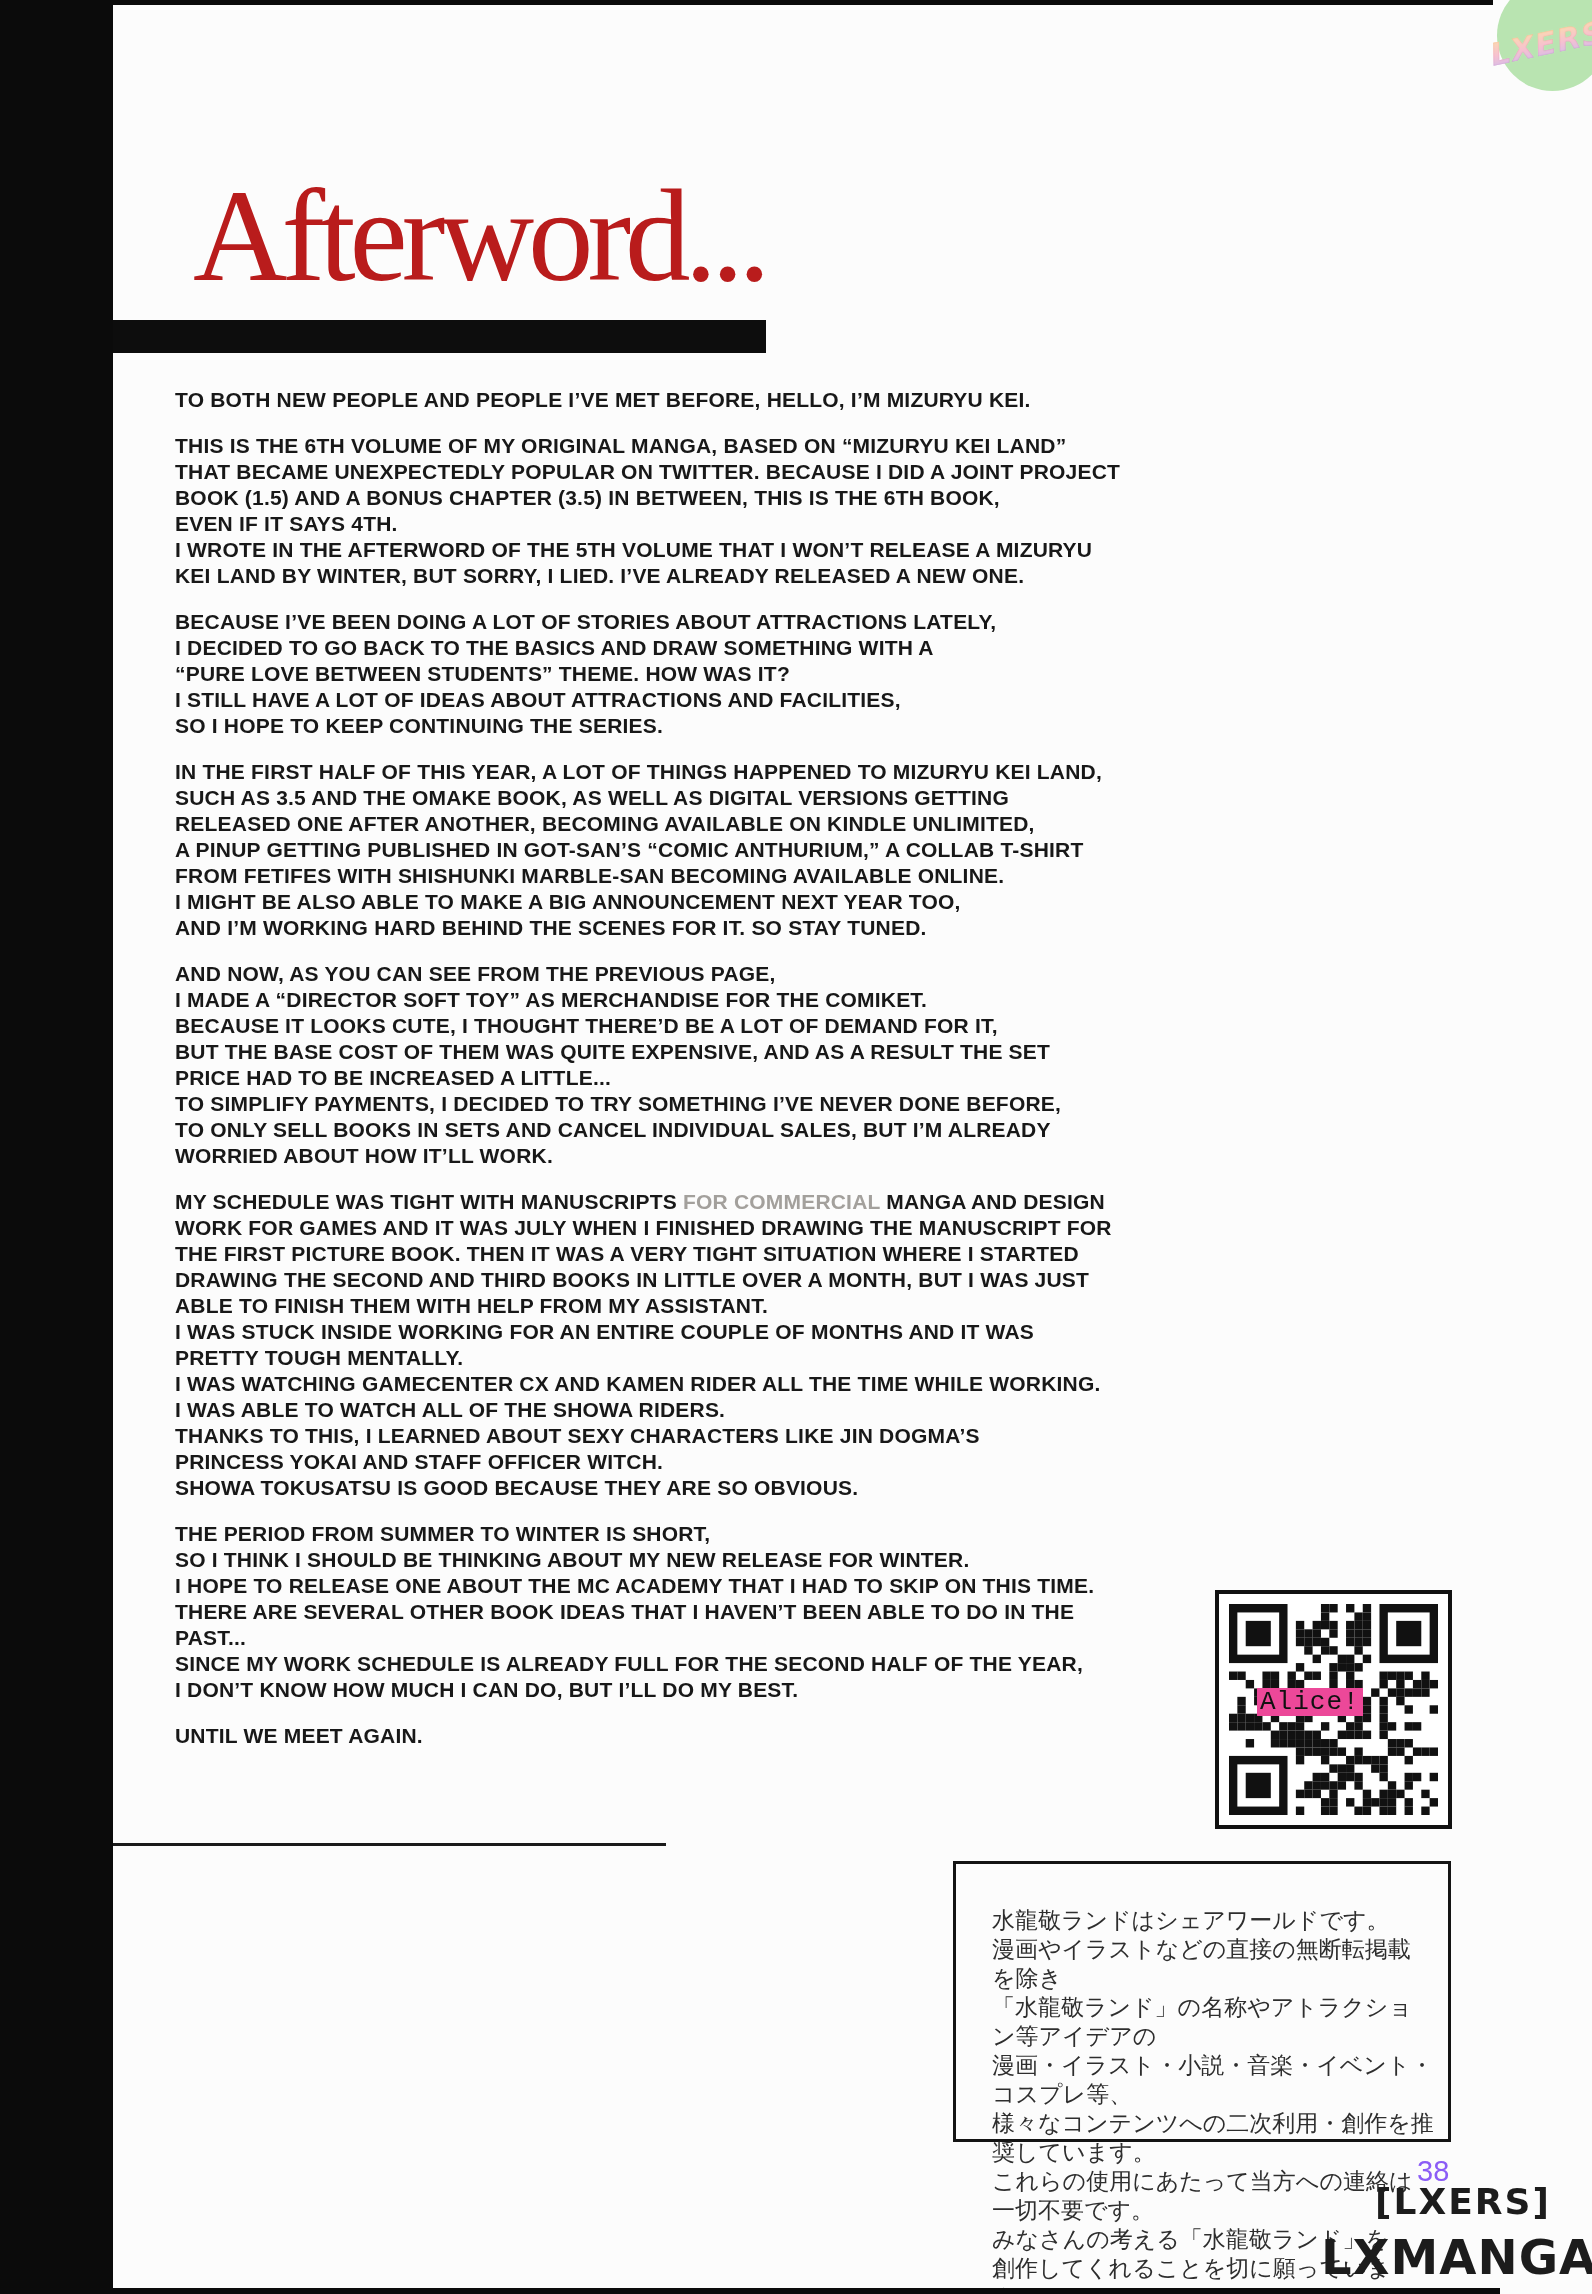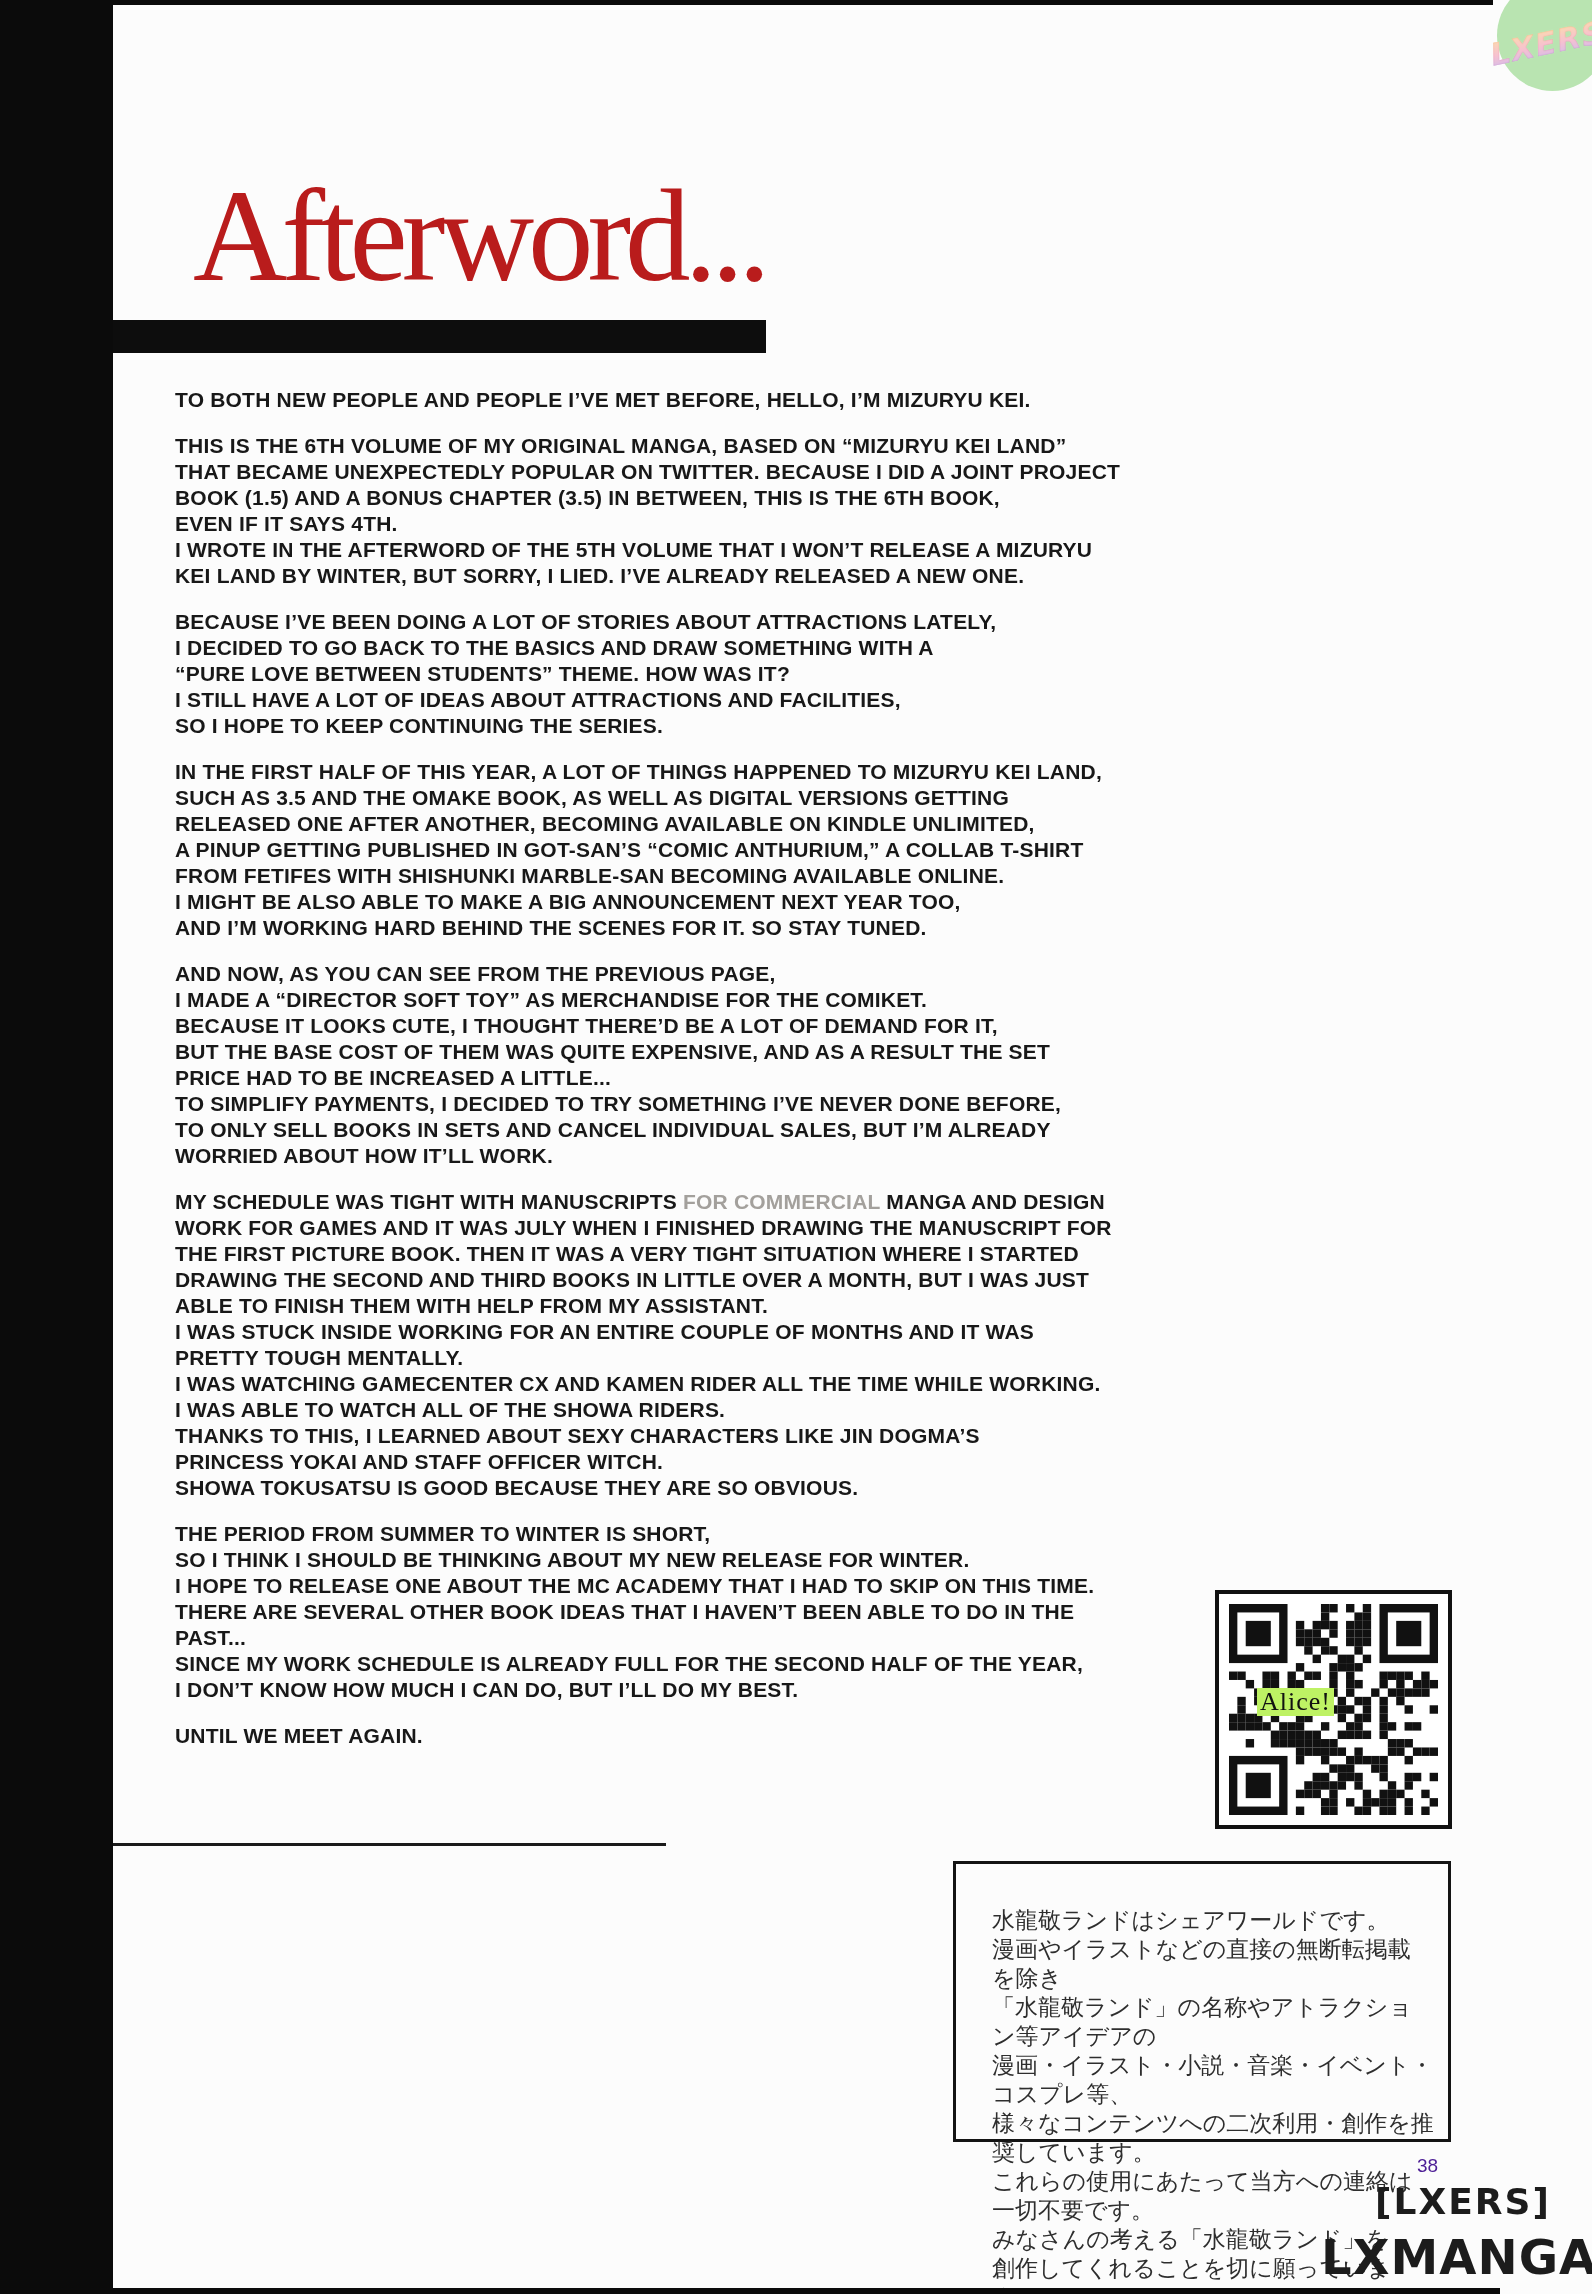--- a/index.html
+++ b/index.html
@@ -36,39 +36,39 @@
   }
   .para{margin:0 0 20px 0;}
   .faded{color:#a3a09c;}
 
   .qr-box{
     position:absolute;left:1215px;top:1590px;width:237px;height:239px;
     border:4px solid #111;background:#fff;box-sizing:border-box;padding:10px;
   }
   .qr-box svg{width:100%;height:100%;display:block;}
   .qr-label{
-    position:absolute;left:38px;top:94px;background:#bef264;color:#111;
-    font-family:Liberation Serif, serif;font-size:26px;line-height:26px;
+    position:absolute;left:38px;top:94px;background:#ec4899;color:#111;
+    font-family:Liberation Mono, monospace;font-size:26px;line-height:26px;
     padding:1px 3px;letter-spacing:1px;
   }
 
   .divider{position:absolute;left:113px;top:1843px;width:553px;height:3px;background:#1a1a1a;}
 
   .colophon{
     position:absolute;left:179px;top:1883px;
     font-size:24px;line-height:31px;color:#3c3c3c;font-weight:normal;
   }
 
   .notice-box{
     position:absolute;left:953px;top:1861px;width:498px;height:281px;
     border:3px solid #141414;box-sizing:border-box;background:#fcfcfc;
     padding:42px 14px 0 36px;font-size:23px;line-height:29px;color:#2e2e2e;
   }
 
-  .page-number{position:absolute;left:1417px;top:2155px;font-size:19px;color:#4c1d95;}
+  .page-number{position:absolute;left:1417px;top:2155px;font-size:29px;color:#8b5cf6;}
   .wm1{
     position:absolute;left:1375px;top:2181px;font-family:"DejaVu Sans",sans-serif;
     font-weight:bold;font-size:36px;letter-spacing:2px;color:#1c1c1c;white-space:nowrap;
   }
   .wm2{
     position:absolute;left:1321px;top:2229px;font-family:"DejaVu Sans",sans-serif;
     font-weight:bold;font-size:48px;letter-spacing:1px;color:#1c1c1c;white-space:nowrap;
   }
 </style>
 </head>

